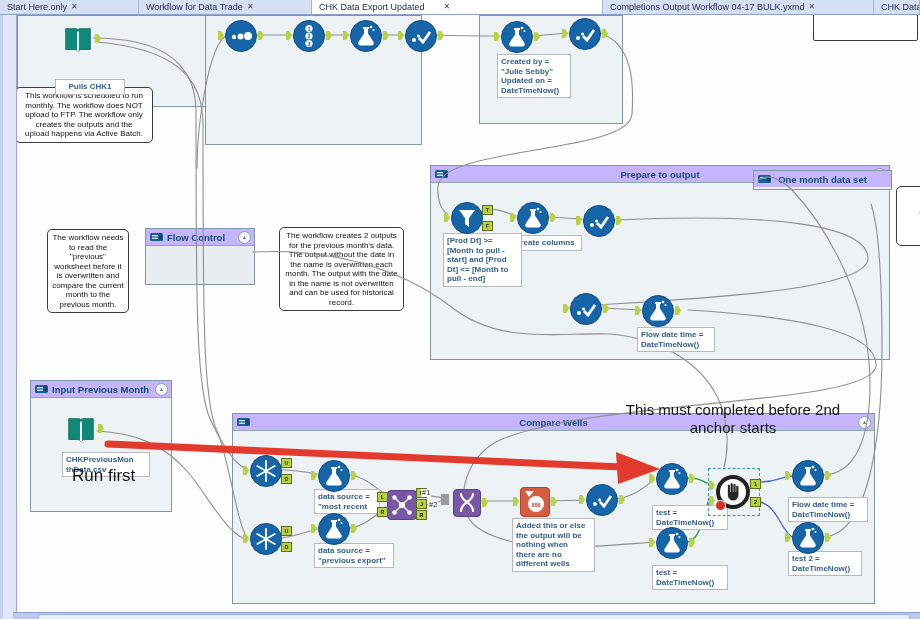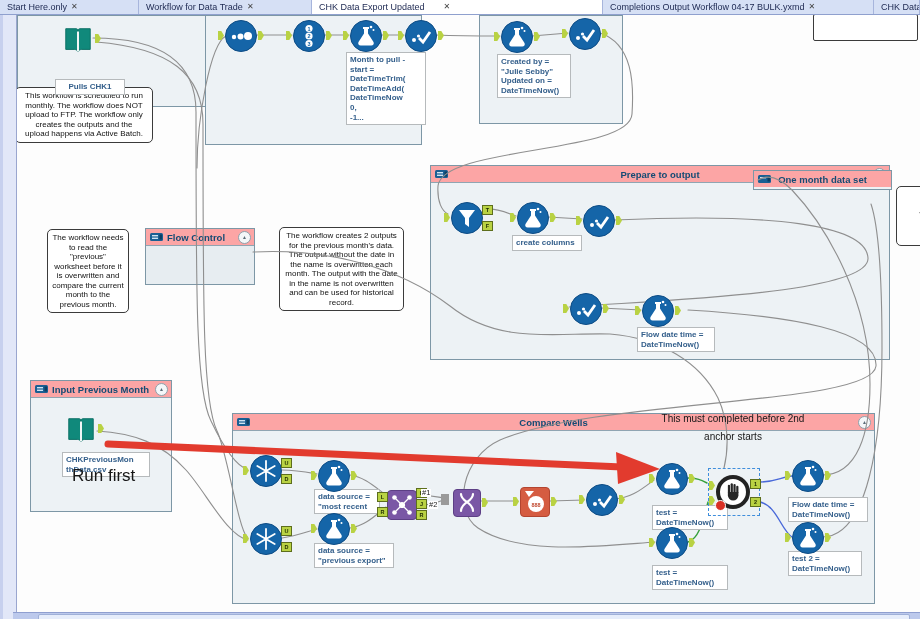--- a/index.html
+++ b/index.html
@@ -15,21 +15,21 @@
   .tab .x{font-size:8px;color:#444;line-height:8px;}
   
   .vstrip{position:absolute;left:0;top:14px;width:13px;height:605px;background:#e2e7f8;
           border-right:1px solid #9aa6cf;border-left:3px solid #c7d0ee;z-index:7;}
   .hbar{position:absolute;left:13px;top:612px;width:907px;height:7px;background:#bcc9ec;
         border-top:1px solid #8f9fd0;z-index:7;}
   .hbar .thumb{position:absolute;left:25px;top:1px;width:870px;height:5px;background:#e6edfb;
         border:1px solid #9fb0d8;border-radius:2px;}
   
   .cont{position:absolute;background:#edf2f5;border:1px solid #7d97a6;z-index:1;}
-  .cont-h{position:relative;height:16px;background:#fca5a5;border-bottom:1px solid #90a5b2;
+  .cont-h{position:relative;height:16px;background:#c4b5fd;border-bottom:1px solid #90a5b2;
           display:flex;align-items:center;padding:0 4px;gap:4px;}
   .cont-t{font-size:9.5px;font-weight:bold;color:#144b74;white-space:nowrap;}
   .cont-h.center .cont-t{position:absolute;left:0;right:0;text-align:center;}
   .colbtn{position:absolute;right:3px;top:2px;width:11px;height:11px;border-radius:50%;
           border:1px solid #8fa0ab;background:#f4f7f9;font-size:5px;line-height:11px;
           text-align:center;color:#5c6d78;}
   
   .comment{position:absolute;background:#fff;border:1.4px solid #3b3b3b;border-radius:5px;
            font-size:8px;line-height:9.5px;color:#111;text-align:center;padding:3px 4px;
            white-space:pre-line;z-index:1;}
@@ -225,40 +225,43 @@
       <path d="M688 542 C700 539 704 516 708 502"></path>
     </g>
     <g fill="none" stroke="#4969d9" stroke-width="1.4" stroke-linecap="round">
       <path d="M760 482 C776 482 781 477 792 476"></path>
       <path d="M760 502 C777 506 781 530 792 537"></path>
     </g>
     <rect x="441" y="494" width="8" height="11" fill="#9a9a9a"></rect>
   </svg>
 
   <div class="ann" style="left:55px;top:79px;width:62px;text-align:center">Pulls CHK1</div>
-  <div class="ann" style="left:346px;top:52px;width:72px">Month to pull -
-start =
-DateTimeTrim(
-  DateTimeAdd(
-    DateTimeNow
-0,
-  -1...</div>
   <div class="ann" style="left:497px;top:54px;width:66px">Created by =
 "Julie Sebby"
 Updated on =
 DateTimeNow()</div>
   <div class="ann" style="left:512px;top:235px;width:62px">create columns</div>
+  <div class="ann" style="left:443px;top:233px;width:71px">[Prod Dt] &gt;=
+[Month to pull -
+start] and [Prod
+Dt] &lt;= [Month to
+pull - end]</div>
   <div class="ann" style="left:637px;top:327px;width:70px">Flow date time =
 DateTimeNow()</div>
   <div class="ann" style="left:62px;top:452px;width:80px">CHKPreviousMon
 thData.csv</div>
   <div class="ann" style="left:314px;top:489px;width:58px">data source =
 "most recent</div>
   <div class="ann" style="left:314px;top:543px;width:72px">data source =
 "previous export"</div>
+  <div class="ann" style="left:512px;top:518px;width:75px">Added this or else
+the output will be
+nothing when
+there are no
+different wells</div>
   <div class="ann" style="left:652px;top:505px;width:68px">test =
 DateTimeNow()</div>
   <div class="ann" style="left:652px;top:565px;width:68px">test =
 DateTimeNow()</div>
   <div class="ann" style="left:788px;top:497px;width:72px">Flow date time =
 DateTimeNow()</div>
   <div class="ann" style="left:788px;top:551px;width:66px">test 2 =
 DateTimeNow()</div>
 
   <div class="wlabel" style="left:421px;top:489px">#1</div>
@@ -590,16 +593,16 @@
     <span class="a in"></span>
     <span class="a out"></span>
   </div>
 
   <svg class="toplayer" width="920" height="619">
     <line x1="108" y1="444" x2="622" y2="467" stroke="#e23b2e" stroke-width="7" stroke-linecap="round"></line>
     <polygon points="616,452 660,469 618,484" fill="#e23b2e"></polygon>
   </svg>
 
   <div class="overlay-text" style="left:72px;top:466px;font-size:17px;font-weight:500">Run first</div>
-  <div class="overlay-text" style="left:602px;top:410px;width:262px;font-size:10px;line-height:17.5px;text-align:center">This must completed before 2nd
+  <div class="overlay-text" style="left:602px;top:401px;width:262px;font-size:15px;line-height:17.5px;text-align:center">This must completed before 2nd
 anchor starts</div>
 
 </div>
 
 </body></html>

